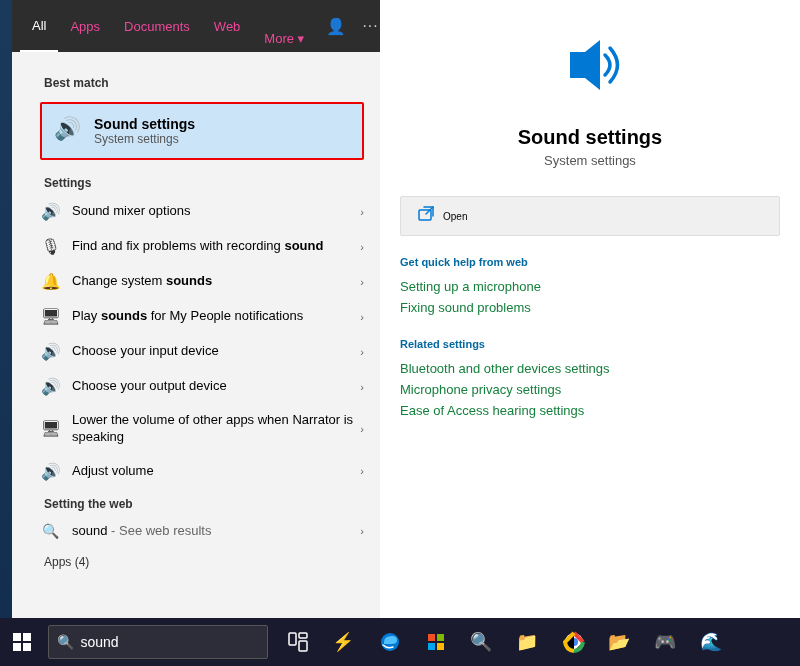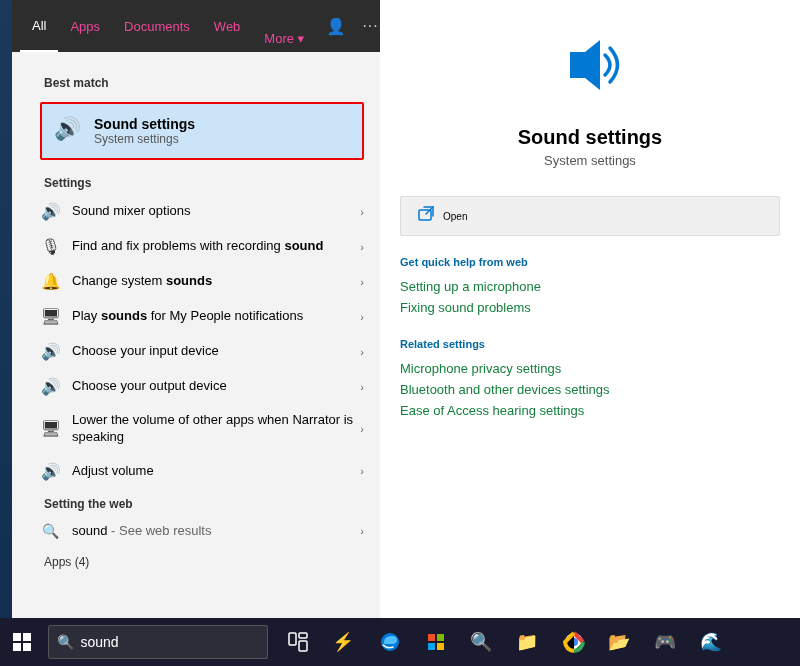--- a/index.html
+++ b/index.html
@@ -443,22 +443,22 @@
   </div>
 
   <div class="right-section">
     <div class="right-section-title">Get quick help from web</div>
     <a class="right-link">Setting up a microphone</a>
     <a class="right-link">Fixing sound problems</a>
   </div>
 
   <div class="right-section">
     <div class="right-section-title">Related settings</div>
+    <a class="right-link">Bluetooth and other devices settings</a>
     <a class="right-link">Microphone privacy settings</a>
-    <a class="right-link">Bluetooth and other devices settings</a>
     <a class="right-link">Ease of Access hearing settings</a>
   </div>
 </div>
 
 <div class="taskbar">
 
   <div class="taskbar-icon-btn" style="font-size:18px;">
     <svg width="20" height="20" viewBox="0 0 20 20">
       <rect x="1" y="1" width="8" height="8" fill="#fff"></rect>
       <rect x="11" y="1" width="8" height="8" fill="#fff"></rect>

